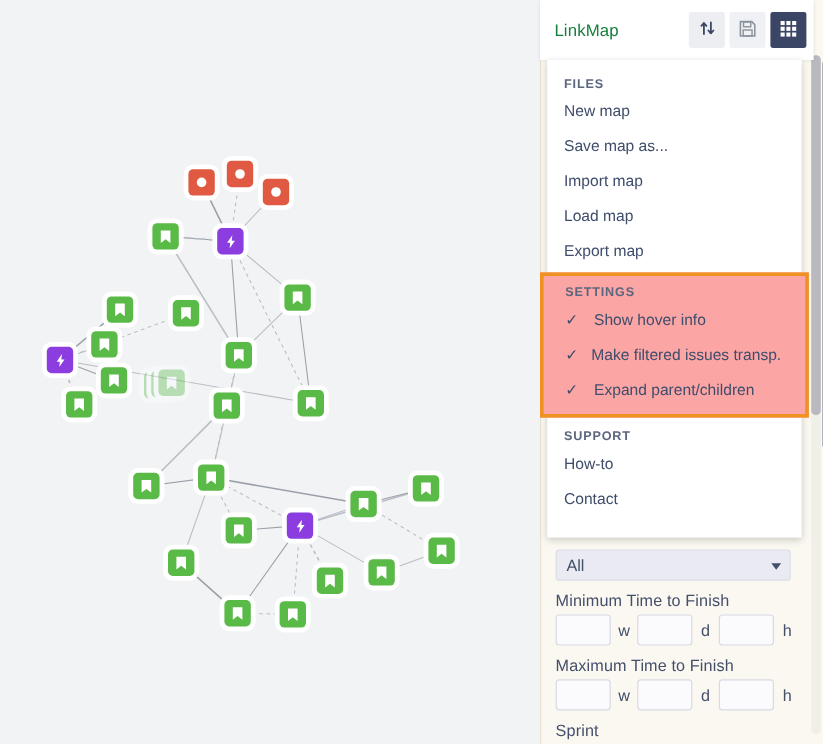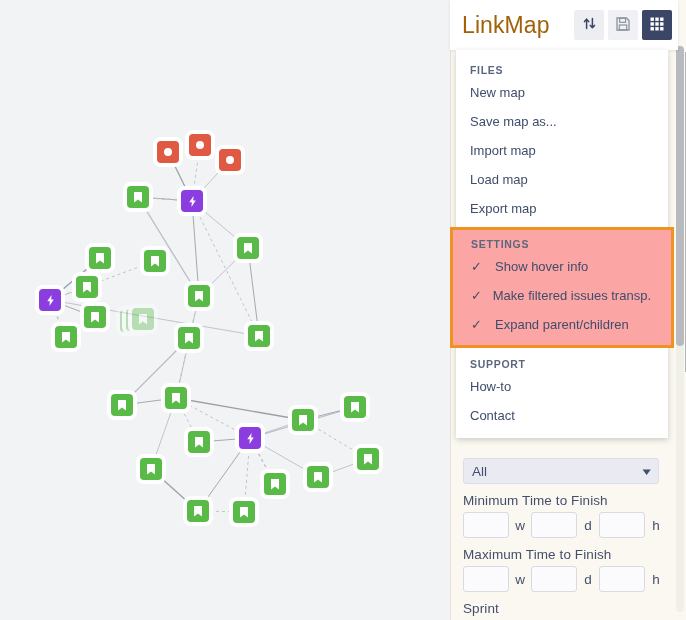--- a/index.html
+++ b/index.html
@@ -74,38 +74,38 @@
   }
   #panel-header {
     position: absolute; left: 0; top: 0;
     width: 228px; height: 50px;
     background: #ffffff;
     display: flex; align-items: center;
     padding: 0 6px 0 12px;
     box-shadow: 0 1px 3px rgba(0,0,0,.10);
   }
   #panel-title {
-    font-size: 23px; color: #a16207; font-weight: 400;
+    font-size: 14px; color: #15803d; font-weight: 400;
     letter-spacing: .1px; flex: 1;
   }
   .hbtn {
     width: 30px; height: 30px; margin-left: 4px;
     border: none; border-radius: 2px;
     display: flex; align-items: center; justify-content: center;
     background: #eceef2; cursor: pointer;
   }
   .hbtn.light { background: #eff1f4; }
   .hbtn.active { background: #3b4666; }
 
   #dropdown-menu {
     position: absolute; left: 6px; top: 50px;
     width: 212px;
     background: #ffffff;
     box-shadow: 0 2px 6px rgba(0,0,0,.18);
-    padding: 8px 0 8px 0;
+    padding: 8px 0 18px 0;
   }
   .menu-section-title {
     font-size: 10.5px; font-weight: bold; color: #5b667f;
     letter-spacing: .7px; padding: 6px 14px 2px 14px;
   }
   .menu-item {
     font-size: 13px; color: #3f4d6b;
     padding: 7px 14px; cursor: pointer;
     white-space: nowrap;
   }

